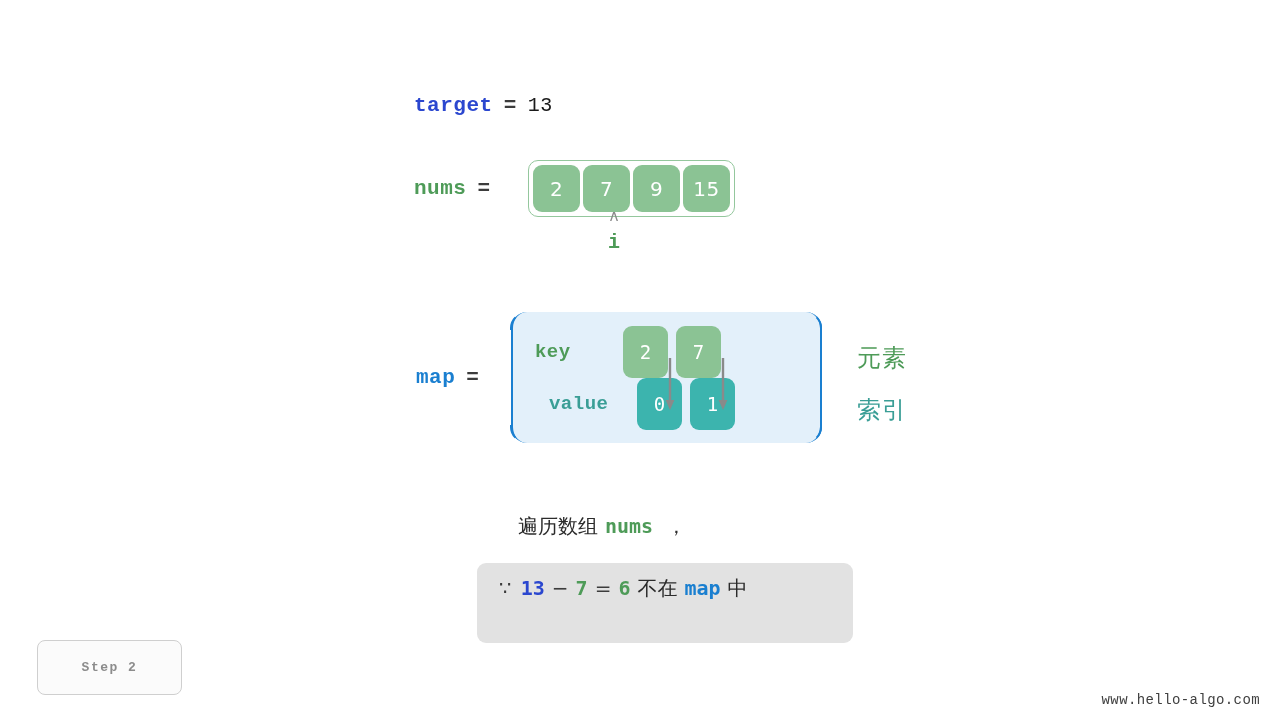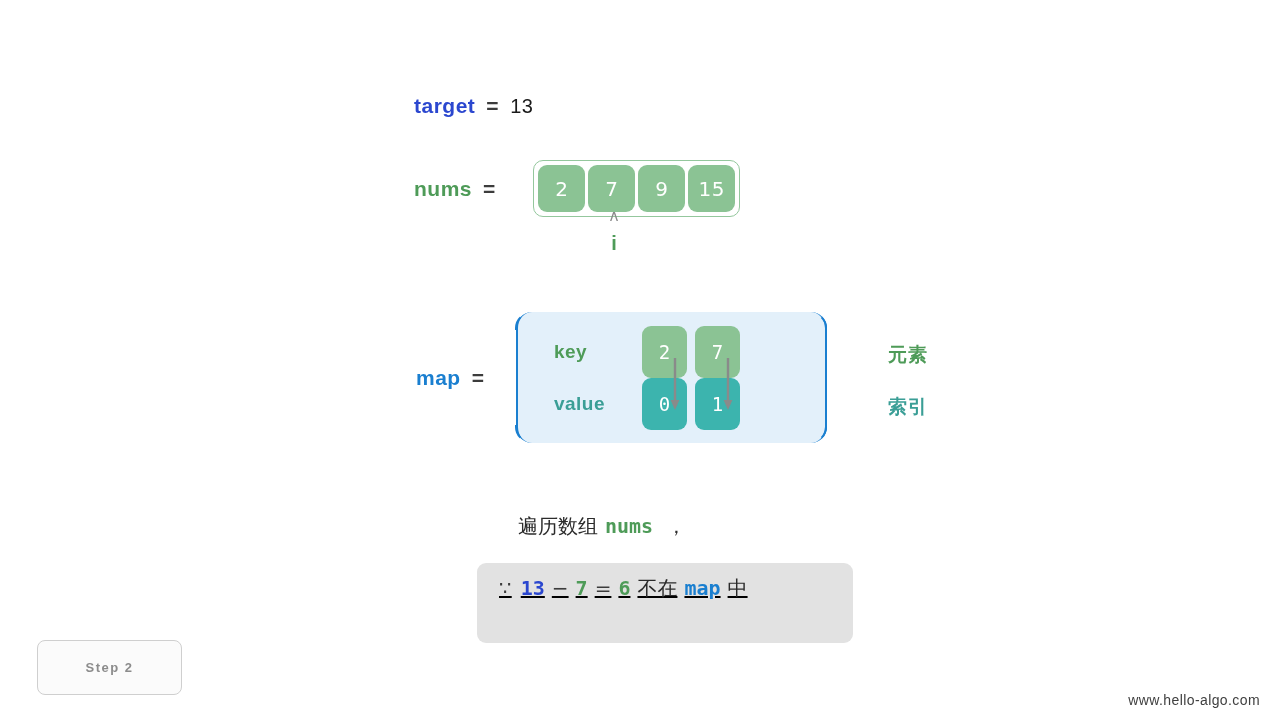--- a/index.html
+++ b/index.html
@@ -9,21 +9,21 @@
   }
   body {
     width: 1280px;
     height: 720px;
     position: relative;
     overflow: hidden;
     font-family: "DejaVu Sans Mono", monospace;
     -webkit-font-smoothing: antialiased;
   }
 
-  .mono { font-family: Liberation Sans, sans-serif; }
+  .mono { font-family: Liberation Mono, monospace; }
 
   
   #target-row {
     position: absolute;
     left: 414px;
     top: 94px;
     display: flex;
     align-items: baseline;
     gap: 11px;
     font-size: 21px;
@@ -157,21 +157,21 @@
     border-right: 2.5px solid #1a7fd0;
     border-radius: 0 0 16px 16px;
     border-bottom-color: transparent;
   }
 
   .map-rowline {
     position: absolute;
     display: flex;
     align-items: center;
   }
-  #map-key-row   { left: 36px; top: 14px; }
+  #map-key-row   { left: 22px; top: 14px; }
   #map-value-row { left: 36px; top: 66px; }
 
   .map-rowlabel {
     width: 88px;
     font-size: 19px;
     font-weight: bold;
     letter-spacing: 0.5px;
   }
   #map-key-row .map-rowlabel   { color: #4e9b58; }
   #map-value-row .map-rowlabel { color: #3a9e96; }
@@ -204,25 +204,24 @@
   
   #map-legend {
     position: absolute;
     left: 857px;
     top: 312px;
     height: 131px;
   }
   .legend-item {
     position: absolute;
     font-family: "DejaVu Sans", sans-serif;
-    font-size: 19px;
-    font-weight: bold;
+    font-size: 24px;
+    font-weight: normal;
     letter-spacing: 1px;
     white-space: nowrap;
-    margin-left: 31px;
   }
   #legend-element { top: 30px; color: #4e9b58; }
   #legend-index   { top: 82px; color: #3a9e96; }
 
   
   #caption-line {
     position: absolute;
     left: 518px;
     top: 513px;
     font-family: "DejaVu Sans", sans-serif;
@@ -242,21 +241,20 @@
   #reason-box {
     position: absolute;
     left: 477px;
     top: 563px;
     width: 376px;
     height: 80px;
     background: #e2e2e2;
     border-radius: 9px;
     box-sizing: border-box;
     padding: 10px 22px;
-    text-decoration: underline;
   }
   .reason-line {
     font-family: "DejaVu Sans", sans-serif;
     font-size: 20px;
     color: #2b2b2b;
     line-height: 30px;
     white-space: nowrap;
   }
   .reason-line .sym { color: #3c3c3c; margin-right: 9px; }
   .reason-line .n-blue {

